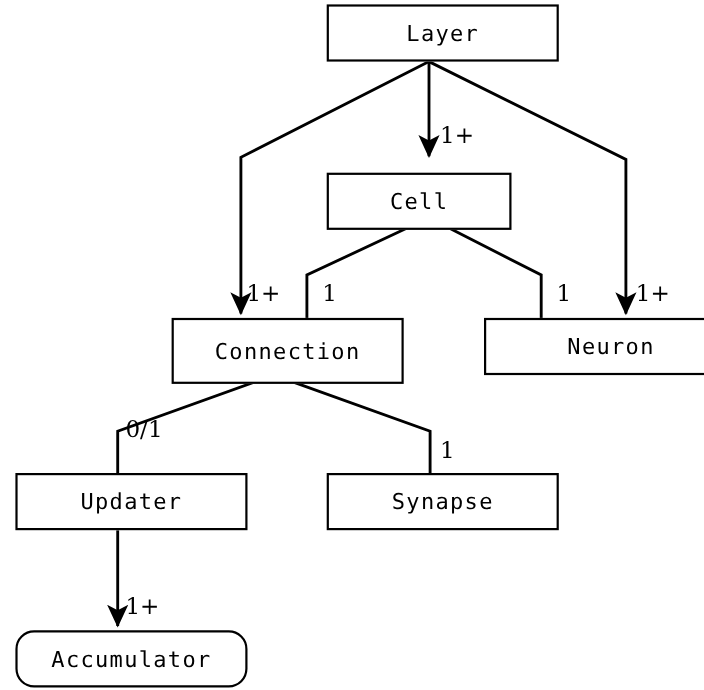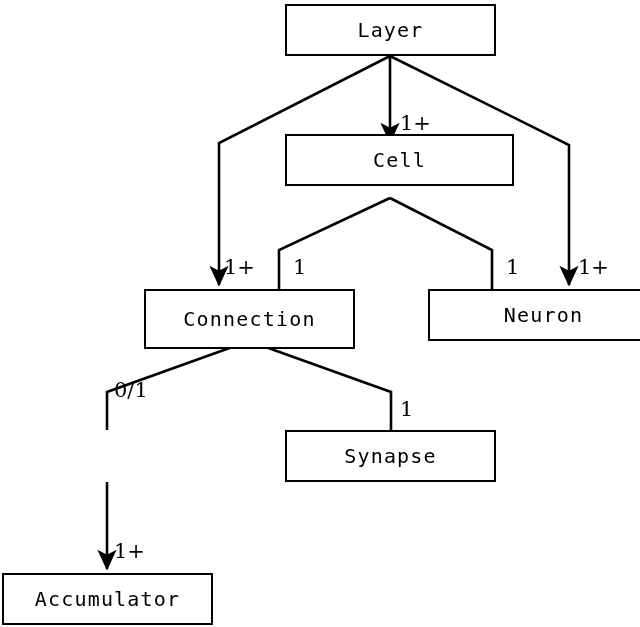--- a/index.html
+++ b/index.html
@@ -28,20 +28,21 @@
     background: #ffffff;
     border: 2.5px solid #000000;
     display: flex;
     align-items: center;
     justify-content: center;
     font-family: "DejaVu Sans Mono", "Liberation Mono", monospace;
     font-size: 20px;
     letter-spacing: 1.2px;
     color: #000000;
     z-index: 2;
+    margin-left: 12px;
   }
   .edge-label {
     position: absolute;
     font-family: "DejaVu Serif", "Liberation Serif", serif;
     font-size: 21px;
     color: #000000;
     white-space: nowrap;
     z-index: 3;
     line-height: 1;
   }
@@ -72,38 +73,41 @@
 
     <path d="M 249 341 L 391 392 L 391 430" stroke="#000000" stroke-width="2.6" fill="none" stroke-linejoin="miter"></path>
 
     <path d="M 107 482 L 107 569" stroke="#000000" stroke-width="2.6" fill="none" marker-end="url(#arrowhead)"></path>
   </svg>
 
   <div class="node-box" style="left:285px; top:4px; width:211px; height:52px;">
     <span>Layer</span>
   </div>
 
-  <div class="node-box" style="left:285px; top:134px; width:229px; height:52px;text-align:right;">
+  <div class="node-box" style="left:285px; top:157px; width:168px; height:52px;text-align:right;">
     <span>Cell</span>
   </div>
 
   <div class="node-box" style="left:144px; top:289px; width:211px; height:60px;">
     <span>Connection</span>
   </div>
 
   <div class="node-box" style="left:428px; top:289px; width:231px; height:52px;">
     <span>Neuron</span>
   </div>
 
+  <div class="node-box" style="left:2px; top:430px; width:211px; height:52px;">
+    <span>Updater</span>
+  </div>
 
   <div class="node-box" style="left:285px; top:430px; width:211px; height:52px;">
     <span>Synapse</span>
   </div>
 
-  <div class="node-box" style="left:2px; top:573px; width:211px; height:52px;">
+  <div class="node-box" style="left:2px; top:573px; width:211px; height:52px;border-radius:17px;">
     <span>Accumulator</span>
   </div>
 
   <div class="edge-label" style="left:400px; top:113px;">1+</div>
 
   <div class="edge-label" style="left:224px; top:257px;">1+</div>
 
   <div class="edge-label" style="left:578px; top:257px;">1+</div>
 
   <div class="edge-label" style="left:293px; top:257px;">1</div>

